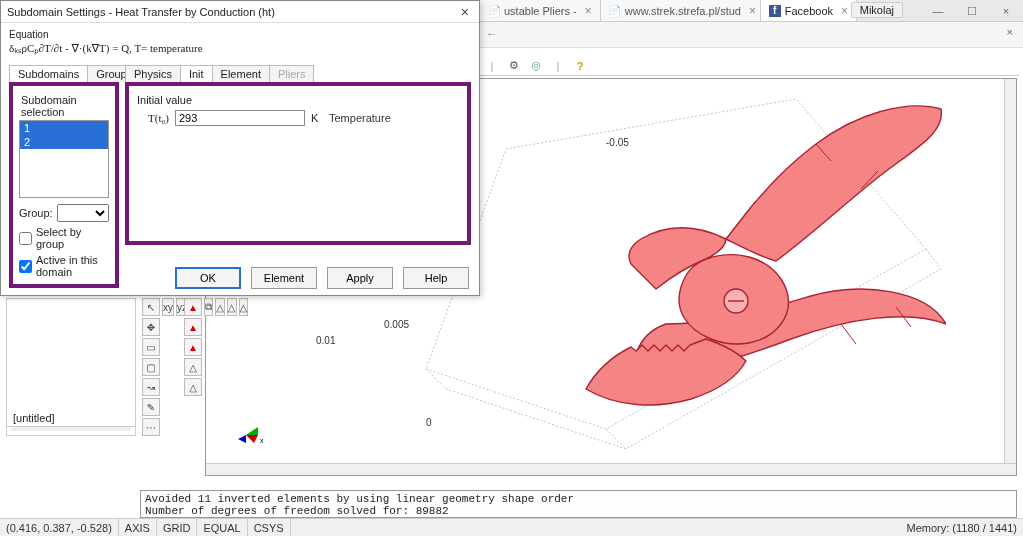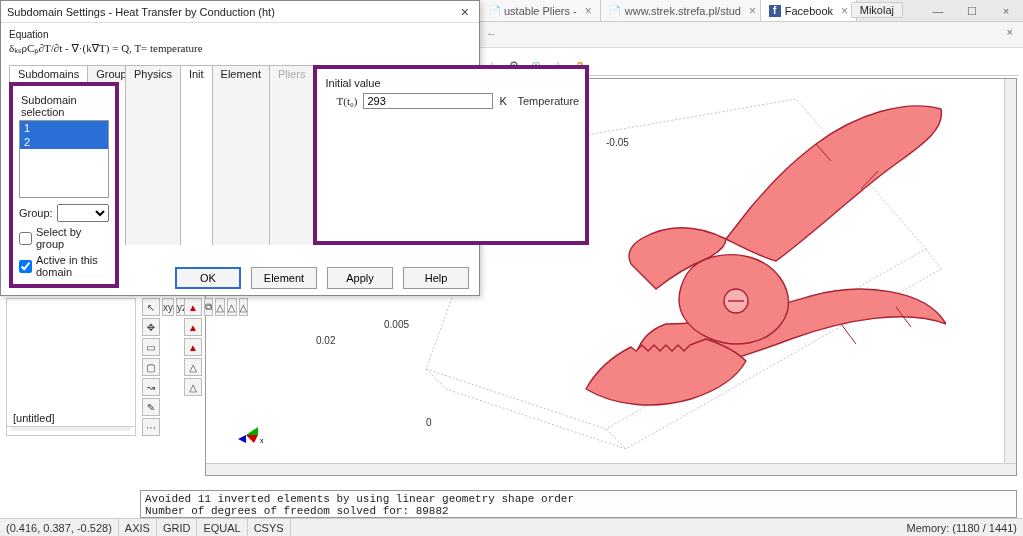--- a/index.html
+++ b/index.html
@@ -136,21 +136,21 @@
   .dlg-title {
     height:22px; display:flex; align-items:center; padding:0 6px;
     border-bottom:1px solid #ddd; font-size:11px;
   }
   .dlg-title .x { margin-left:auto; font-size:14px; color:#444; padding:0 4px; }
   .dlg-body { flex:1; padding:6px 8px; position:relative; }
   .eq-label { font-size:10px; }
   .eq-text { font-size:11px; font-family:"Times New Roman",serif; margin-bottom:10px; }
   .dlg-cols { display:flex; gap:6px; height:180px; }
   .lcol { width:110px; display:flex; flex-direction:column; }
-  .rcol { flex:1; display:flex; }
+  .rcol { flex:1; display:flex; flex-direction:column; }
   .tabs { display:flex; font-size:11px; }
   .tab {
     padding:2px 8px; border:1px solid #bbb; border-bottom:none;
     background:#f4f4f4; margin-right:-1px;
   }
   .tab.active { background:#fff; position:relative; z-index:2; }
   .tab.disabled { color:#aaa; }
   .panel {
     flex:1; border:4px solid #701a75; background:#fff; padding:6px;
   }
@@ -214,21 +214,21 @@
   <span class="tico pipe"></span>
   <span class="tico gear"></span>
   <span class="tico target"></span>
   <span class="tico pipe"></span>
   <span class="tico help"></span>
 </div>
 
 <div class="canvas-frame">
   <span class="axis-label" style="top:58px; left:400px;">-0.05</span>
   <span class="axis-label" style="top:240px; left:178px;">0.005</span>
-  <span class="axis-label" style="top:256px; left:110px;">0.02</span>
+  <span class="axis-label" style="top:256px; left:110px;">0.01</span>
   <span class="axis-label" style="top:338px; left:220px;">0</span>
 
   <svg class="pliers" viewBox="0 0 560 370">
 
     <g stroke="#999" stroke-width="0.6" stroke-dasharray="2 2" fill="none">
       <path d="M40 280 L220 340 L540 160 L410 10 L120 60 Z"></path>
       <path d="M40 280 L60 300 L240 360 L220 340"></path>
       <path d="M540 160 L555 180 L240 360"></path>
     </g>
 

